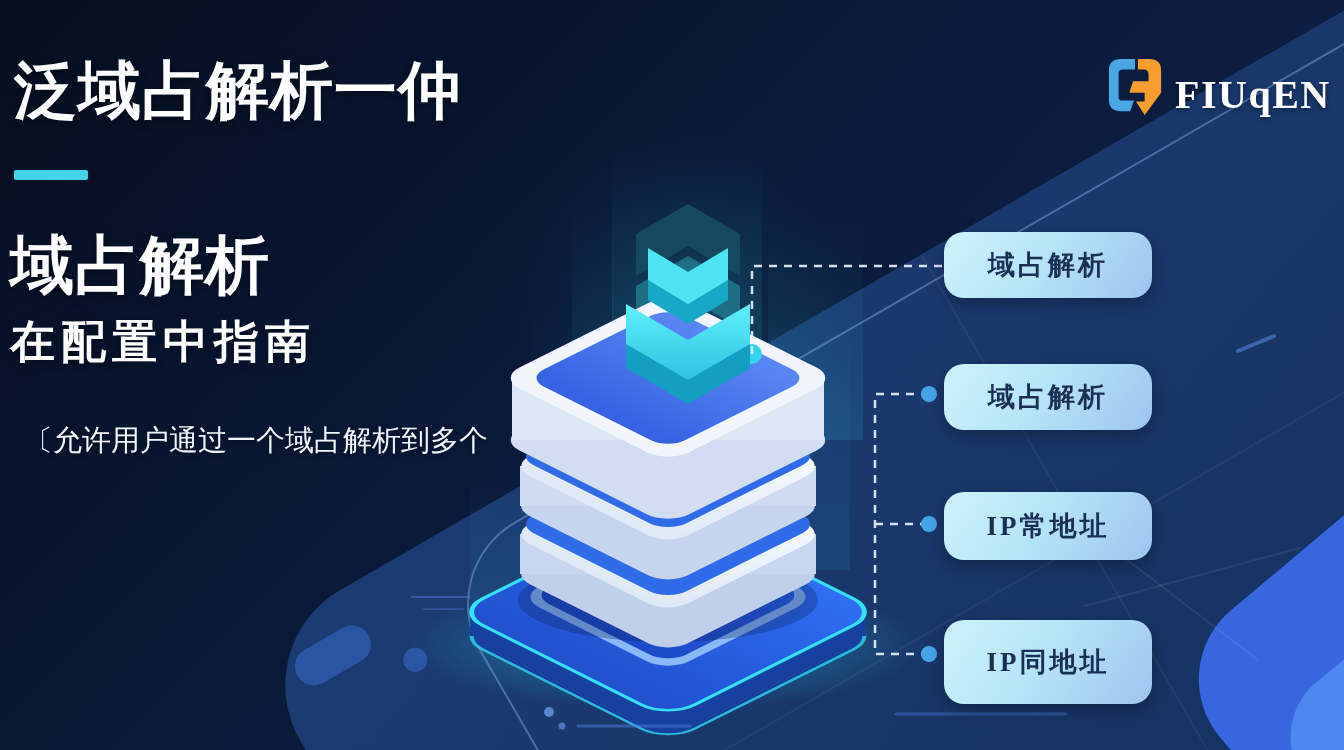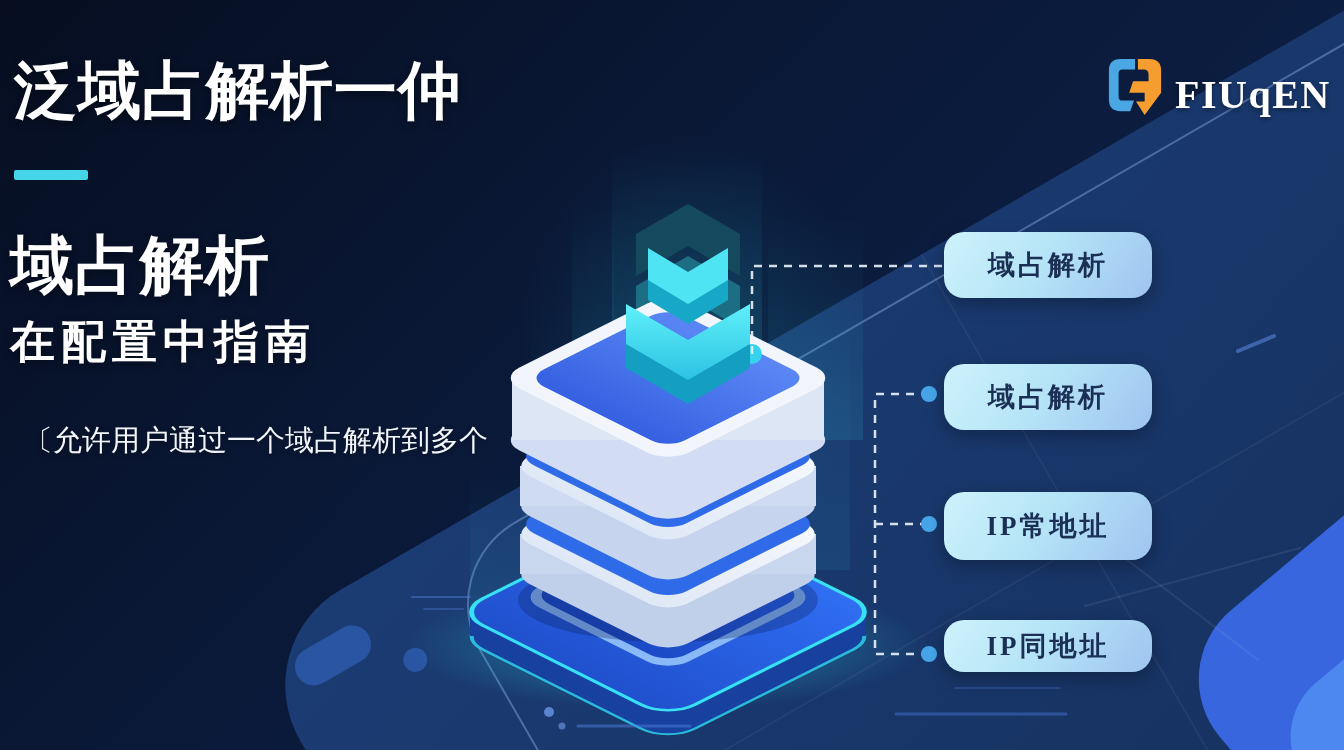--- a/index.html
+++ b/index.html
@@ -52,21 +52,21 @@
   .logo{position:absolute;left:1106px;top:56px;display:flex;align-items:flex-end;gap:11px;}
   .logo-text{color:#ffffff;font-size:40px;font-weight:bold;letter-spacing:1.5px;text-shadow:0 2px 5px rgba(0,0,0,.4);}
   
   .pill{
     position:absolute;left:944px;width:208px;height:66px;border-radius:20px;
     background:linear-gradient(125deg,#cef2fb 0%,#b6e5f7 45%,#9fc4f0 100%);
     display:flex;align-items:center;justify-content:center;
     color:#1b2f55;font-size:27px;font-weight:bold;letter-spacing:3px;
     box-shadow:0 6px 18px rgba(0,0,0,.28);white-space:nowrap;
   }
-  .p1{top:232px;} .p2{top:364px;} .p3{top:492px;height:68px;} .p4{top:620px;height:52px;}
+  .p1{top:232px;} .p2{top:364px;} .p3{top:492px;height:68px;} .p4{top:620px;height:84px;}
 </style>
 </head>
 <body>
 
 <div class="canvas">
 
   <div class="bg-phone">
     <div class="cam-pill"></div>
     <div class="cam-dot"></div>
     <div class="phone-outline"></div>

